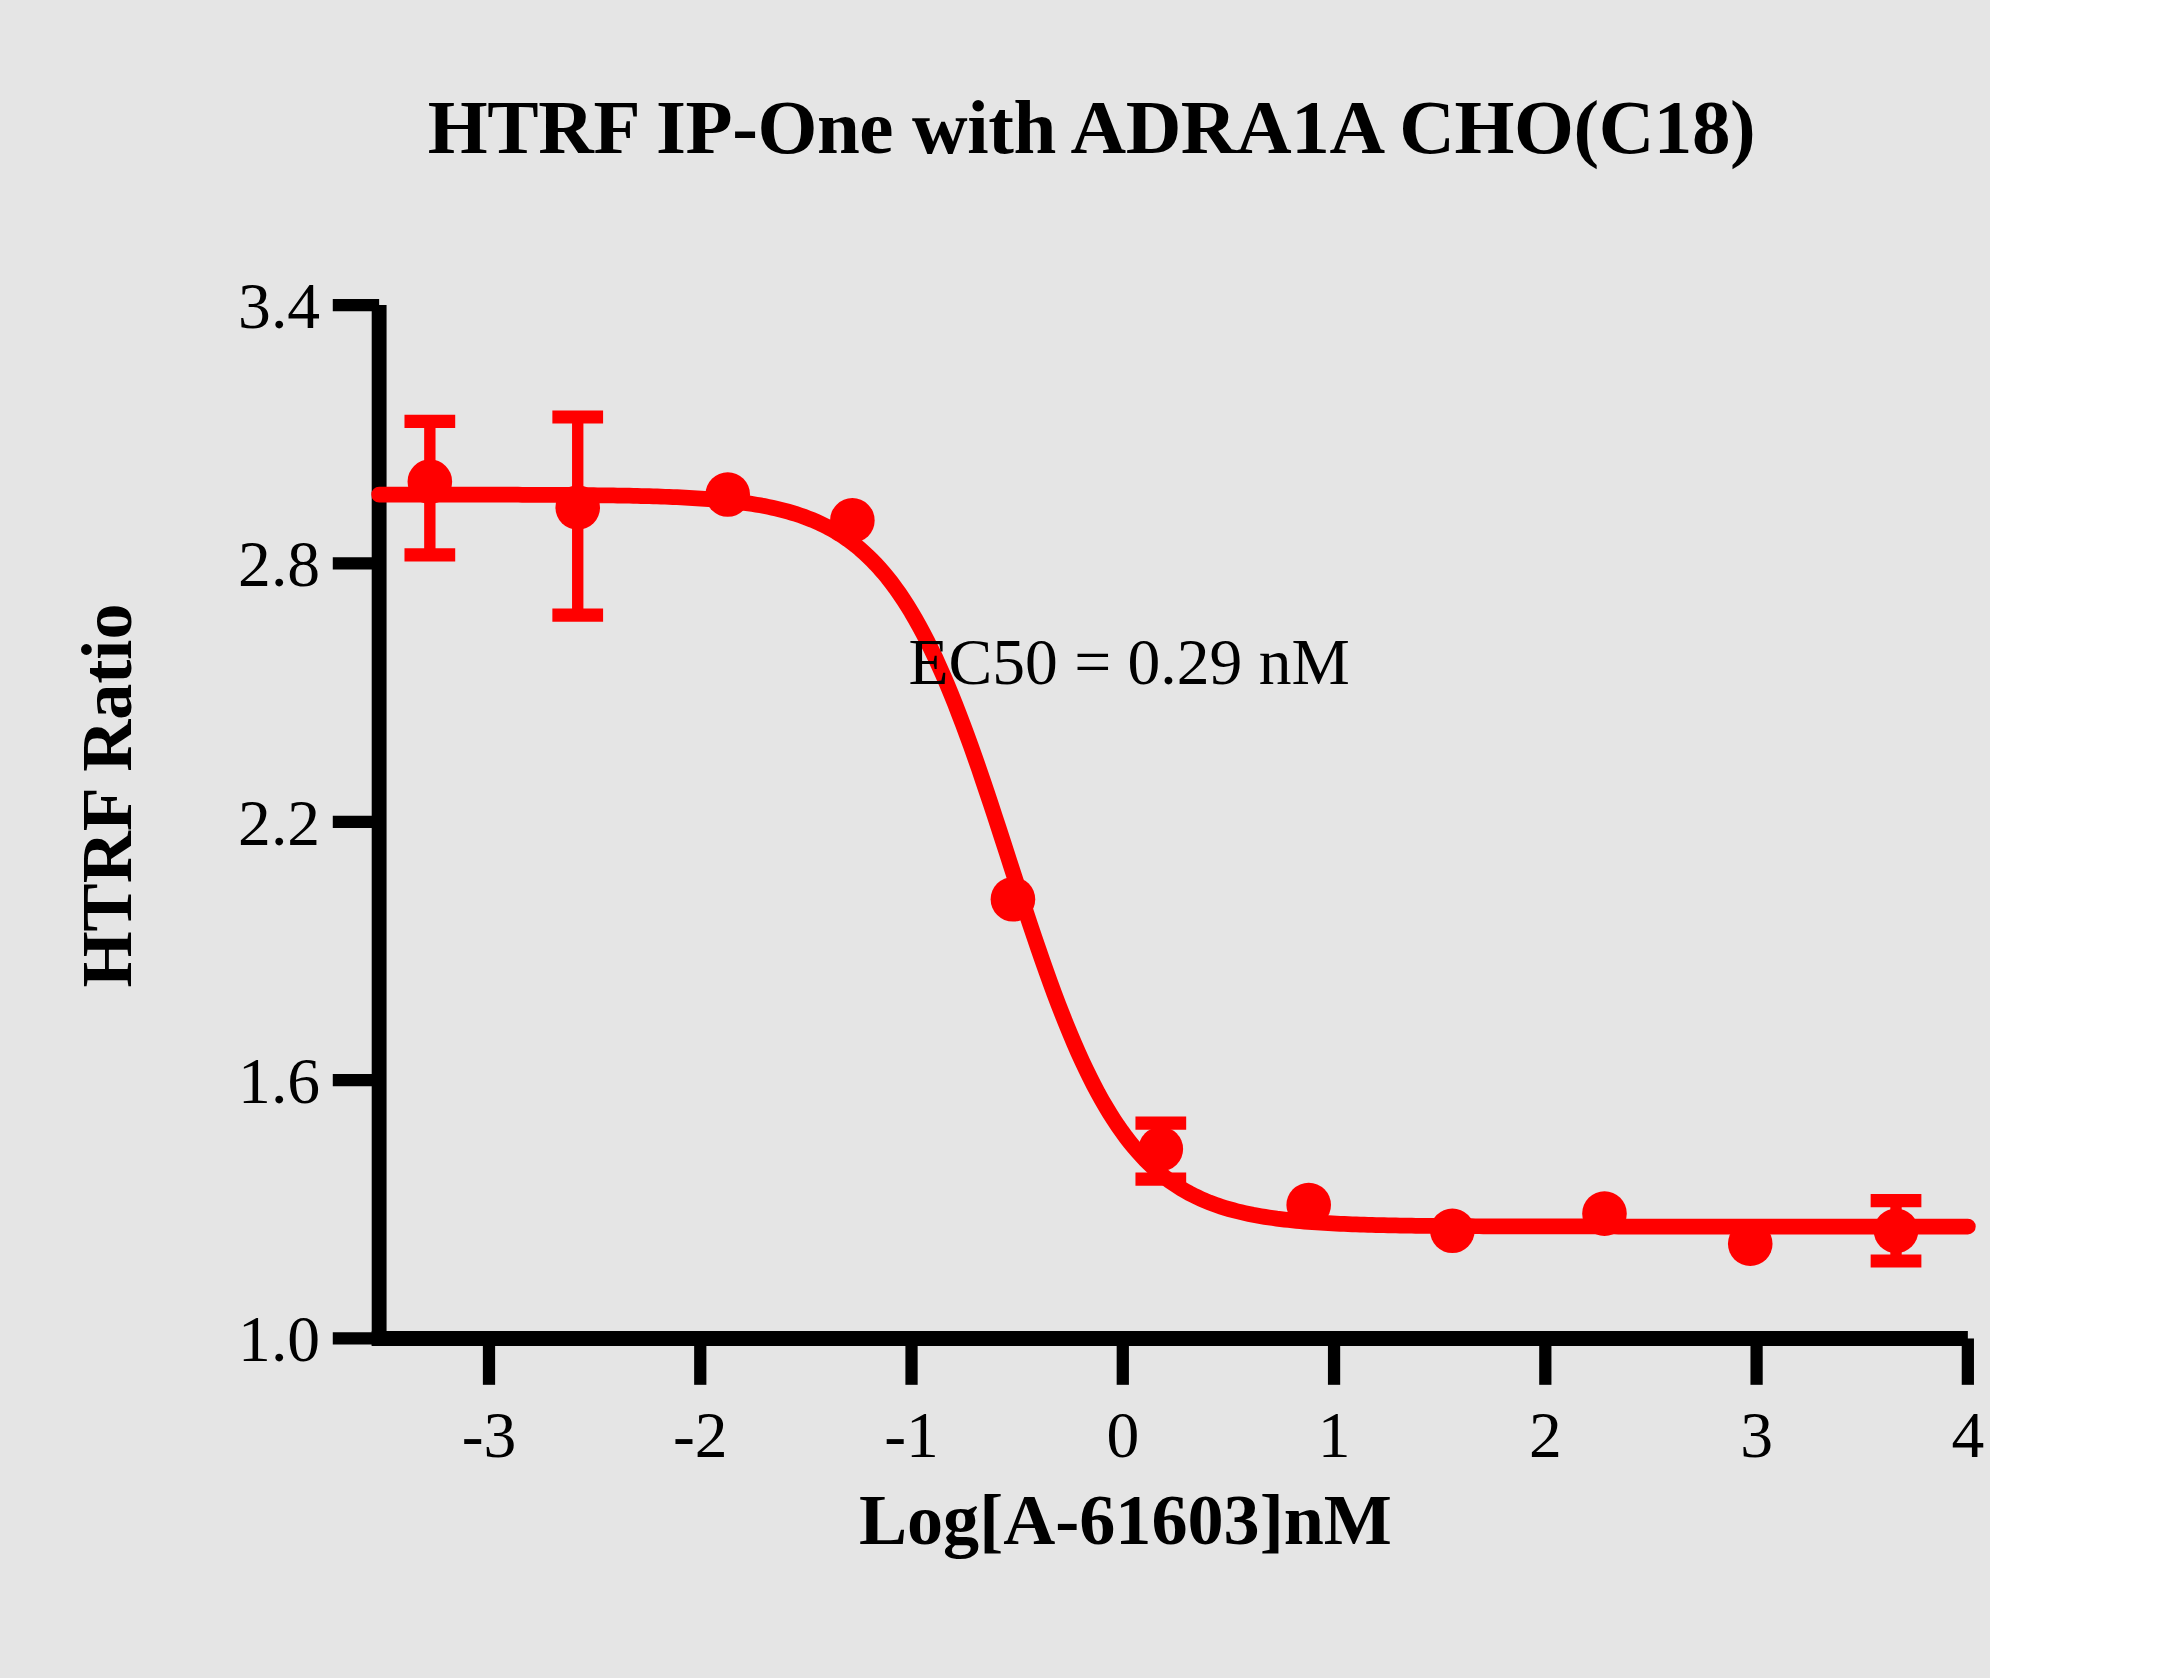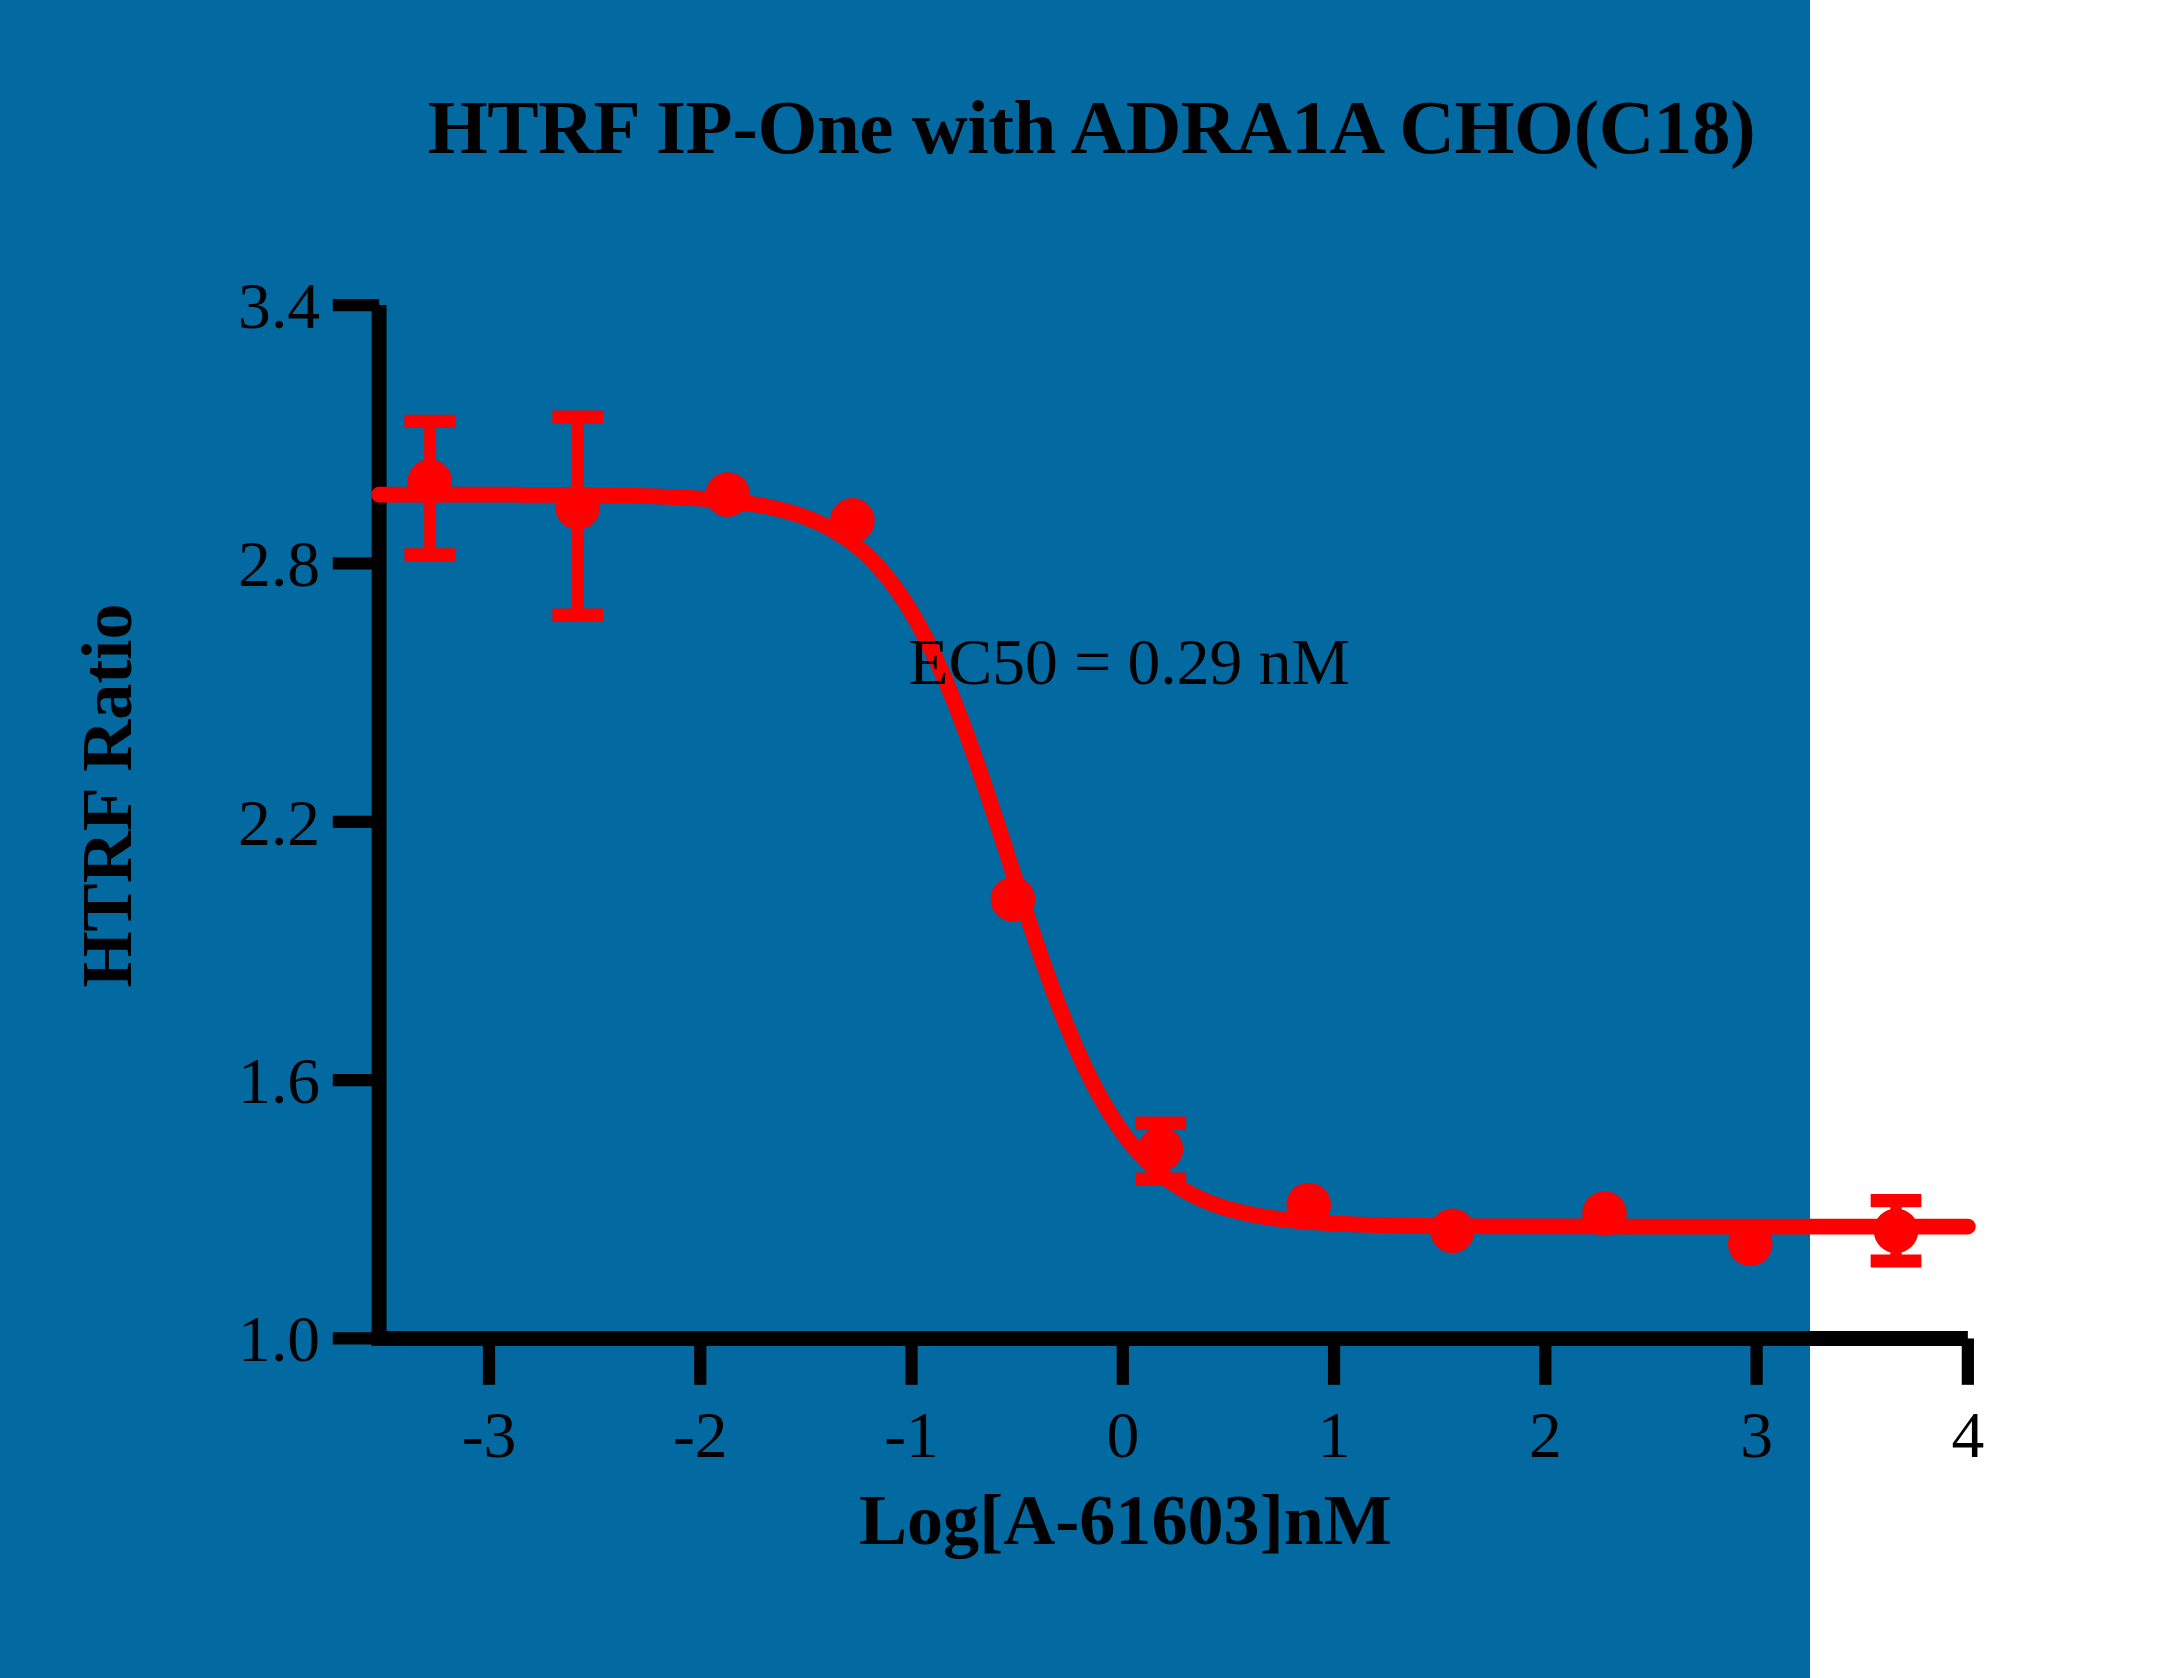--- a/index.html
+++ b/index.html
@@ -8,23 +8,23 @@
     background: #ffffff;
   }
   body {
     width: 2183px;
     height: 1679px;
     font-family: "Liberation Serif", "DejaVu Serif", serif;
     overflow: hidden;
   }
   #figure {
     position: relative;
-    width: 1810px;
+    width: 1990px;
     height: 1679px;
-    background: #0369a1;
+    background: #e5e5e5;
   }
   #chart-title {
     position: absolute;
     left: 0;
     top: 83px;
     width: 2183px;
     text-align: center;
     font-size: 77px;
     font-weight: bold;
     color: #000000;

